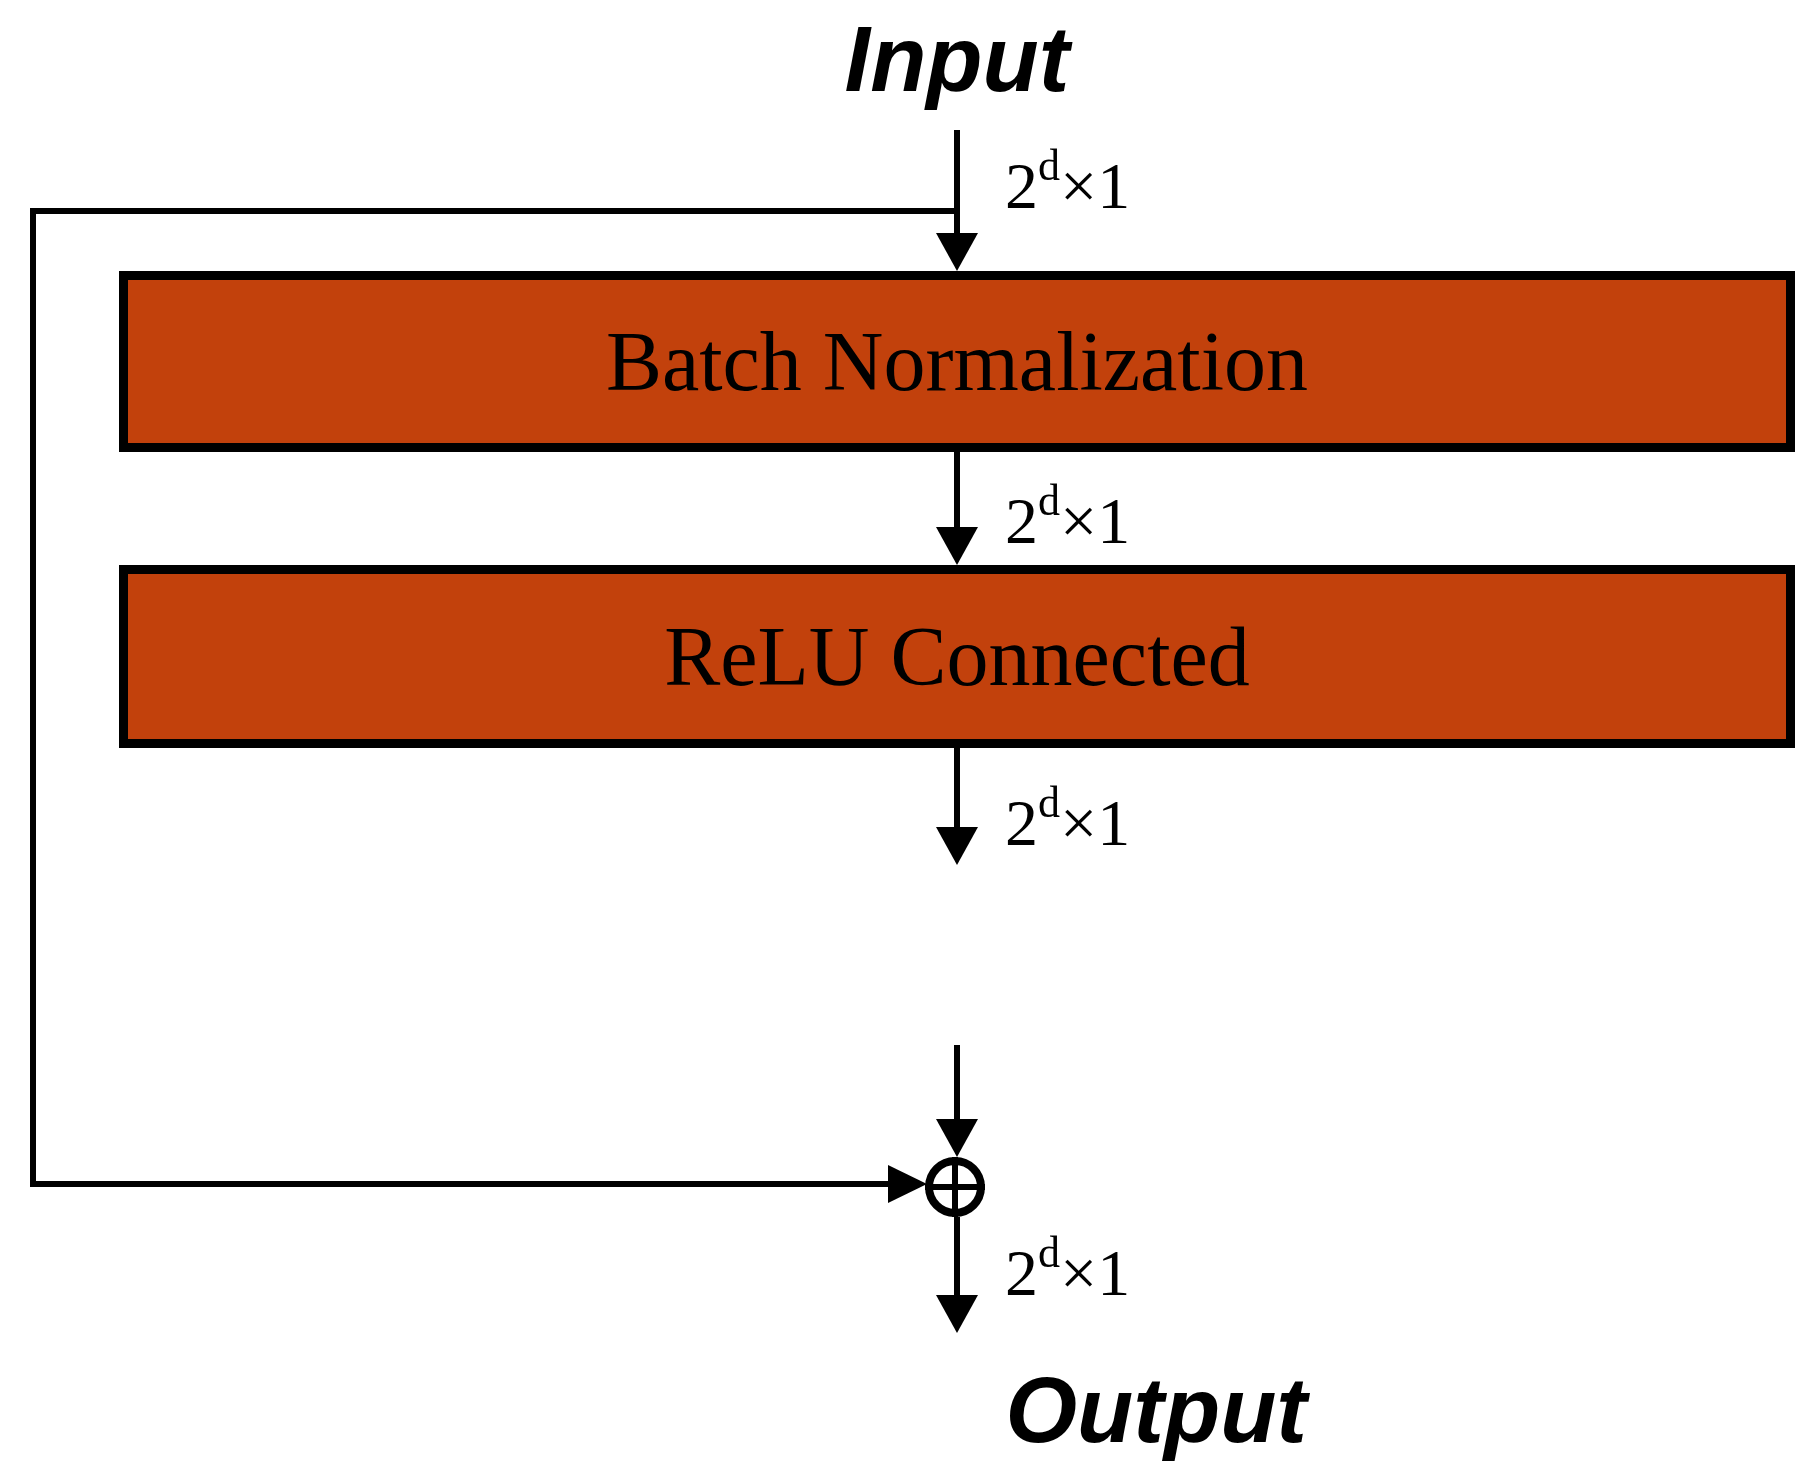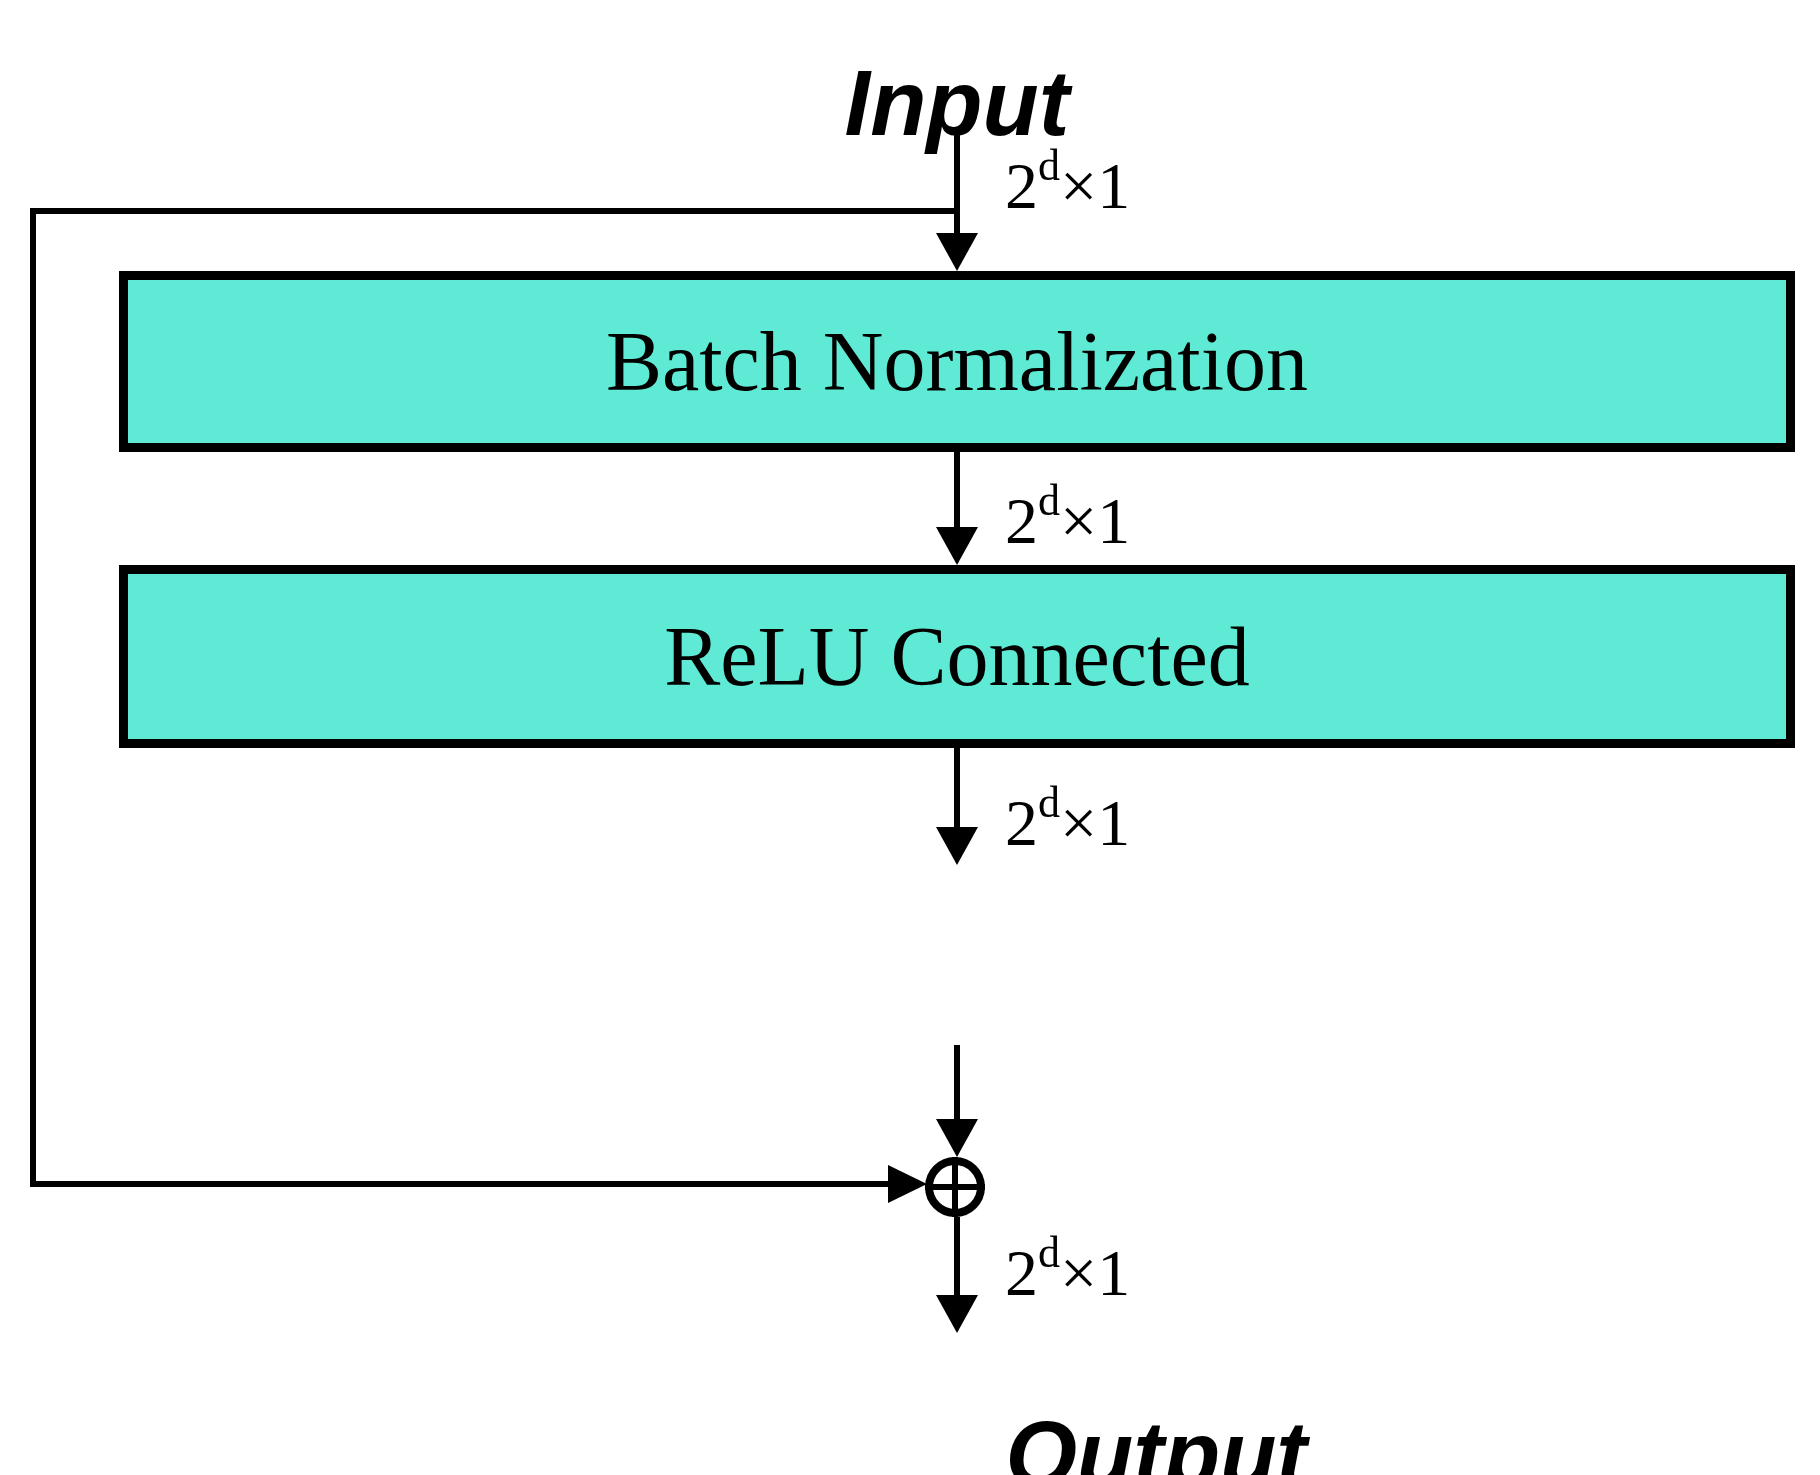--- a/index.html
+++ b/index.html
@@ -18,30 +18,29 @@
     left: 607px;
     width: 700px;
     text-align: center;
     font-family: "Liberation Sans", sans-serif;
     font-style: italic;
     font-weight: bold;
     font-size: 92px;
     line-height: 1;
     color: var(--ink, #000);
     white-space: nowrap;
-    margin-top: 44px;
   }
 
   
   .block {
     left: 119px;
     width: 1676px;
     box-sizing: border-box;
     border: 9px solid var(--ink, #000);
-    background: #5eead4;
+    background: #c2410c;
     display: flex;
     align-items: center;
     justify-content: center;
     font-family: "Liberation Serif", serif;
     font-size: 84px;
     line-height: 1;
     color: var(--ink, #000);
     white-space: nowrap;
   }
 

